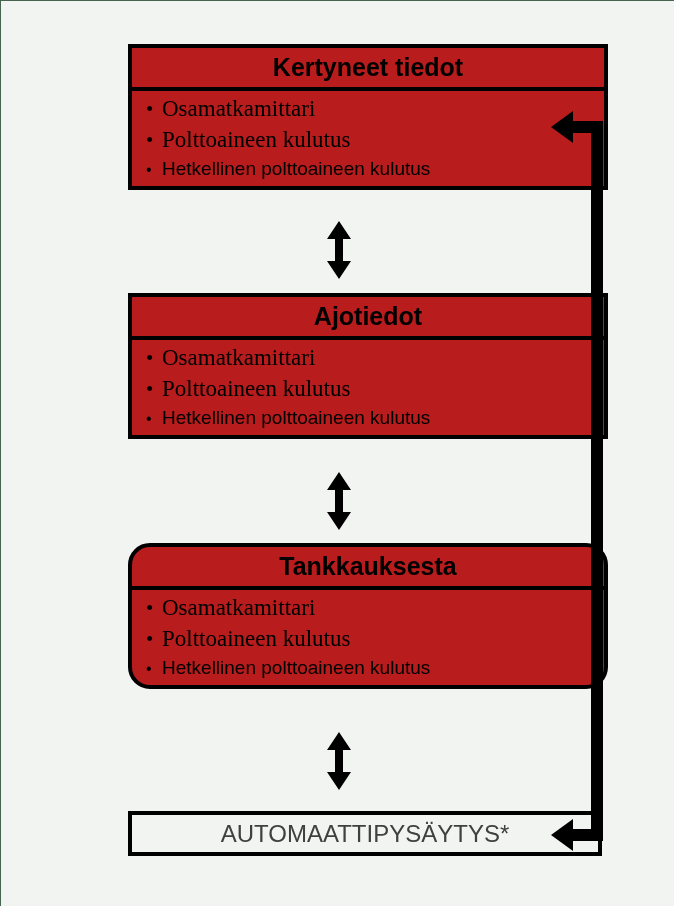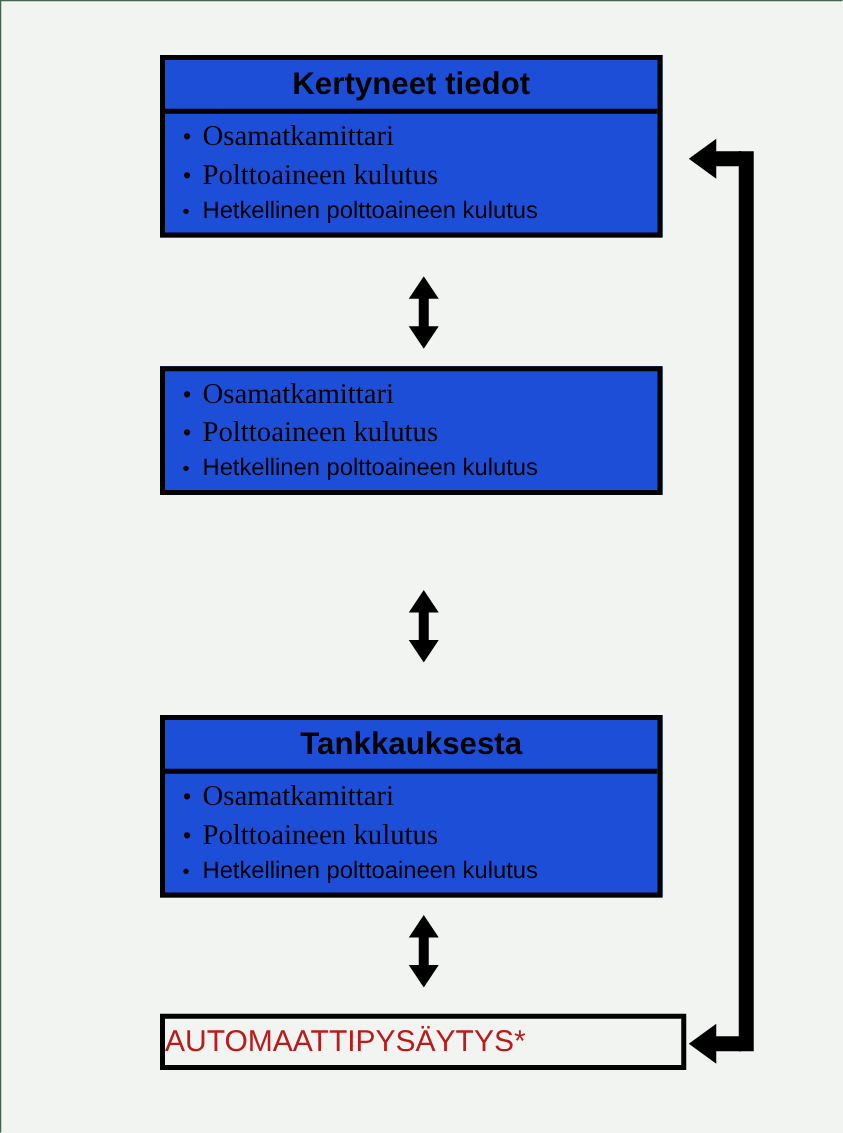--- a/index.html
+++ b/index.html
@@ -21,24 +21,24 @@
     box-sizing: border-box;
     border-top: 1px solid #46634f;
     border-left: 1px solid #46634f;
     background: #f2f4f2;
   }
 
   
   .box {
     position: absolute;
     left: 127px;
-    width: 402px;
+    width: 480px;
     box-sizing: border-box;
     border: 4px solid #000;
-    background: #1d4ed8;
+    background: #b91c1c;
   }
   .box-title {
     box-sizing: border-box;
     height: 43px;
     line-height: 39px;
     text-align: center;
     font-weight: bold;
     font-size: 25px;
     color: #000;
     border-bottom: 4px solid #000;
@@ -71,28 +71,29 @@
     font-size: 19px;
   }
   .bullet-row.size-sm .bullet {
     font-size: 16px;
   }
 
   
   .plain-box {
     position: absolute;
     left: 127px;
-    width: 421px;
+    width: 474px;
     height: 45px;
     box-sizing: border-box;
     border: 4px solid #000;
     background: #f2f4f2;
+    text-align: center;
     line-height: 37px;
     font-size: 24px;
-    color: #b91c1c;
+    color: #404040;
     white-space: nowrap;
     overflow: hidden;
   }
 
   
   .dbl-arrow {
     position: absolute;
     left: 322px;
     width: 32px;
     height: 58px;
@@ -134,40 +135,41 @@
     </div>
   </div>
 
   <div class="dbl-arrow" style="top:220px;">
     <svg width="32" height="58" viewBox="0 0 32 58" xmlns="http://www.w3.org/2000/svg" aria-hidden="true">
       <polygon points="16,0 28,18 20,18 20,40 28,40 16,58 4,40 12,40 12,18 4,18" fill="#000"></polygon>
     </svg>
   </div>
 
   <div class="box" style="top:292px;">
+    <div class="box-title">Ajotiedot</div>
     <div class="box-body">
       <span class="bullet-row size-lg">
         <span class="bullet">•</span><span>Osamatkamittari</span>
       </span>
       <span class="bullet-row size-lg">
         <span class="bullet">•</span><span>Polttoaineen kulutus</span>
       </span>
       <span class="bullet-row size-sm">
         <span class="bullet">•</span><span>Hetkellinen polttoaineen kulutus</span>
       </span>
     </div>
   </div>
 
   <div class="dbl-arrow" style="top:471px;">
     <svg width="32" height="58" viewBox="0 0 32 58" xmlns="http://www.w3.org/2000/svg" aria-hidden="true">
       <polygon points="16,0 28,18 20,18 20,40 28,40 16,58 4,40 12,40 12,18 4,18" fill="#000"></polygon>
     </svg>
   </div>
 
-  <div class="box" style="top:571px;">
+  <div class="box" style="top:542px;border-radius:22px;">
     <div class="box-title">Tankkauksesta</div>
     <div class="box-body">
       <span class="bullet-row size-lg">
         <span class="bullet">•</span><span>Osamatkamittari</span>
       </span>
       <span class="bullet-row size-lg">
         <span class="bullet">•</span><span>Polttoaineen kulutus</span>
       </span>
       <span class="bullet-row size-sm">
         <span class="bullet">•</span><span>Hetkellinen polttoaineen kulutus</span>

